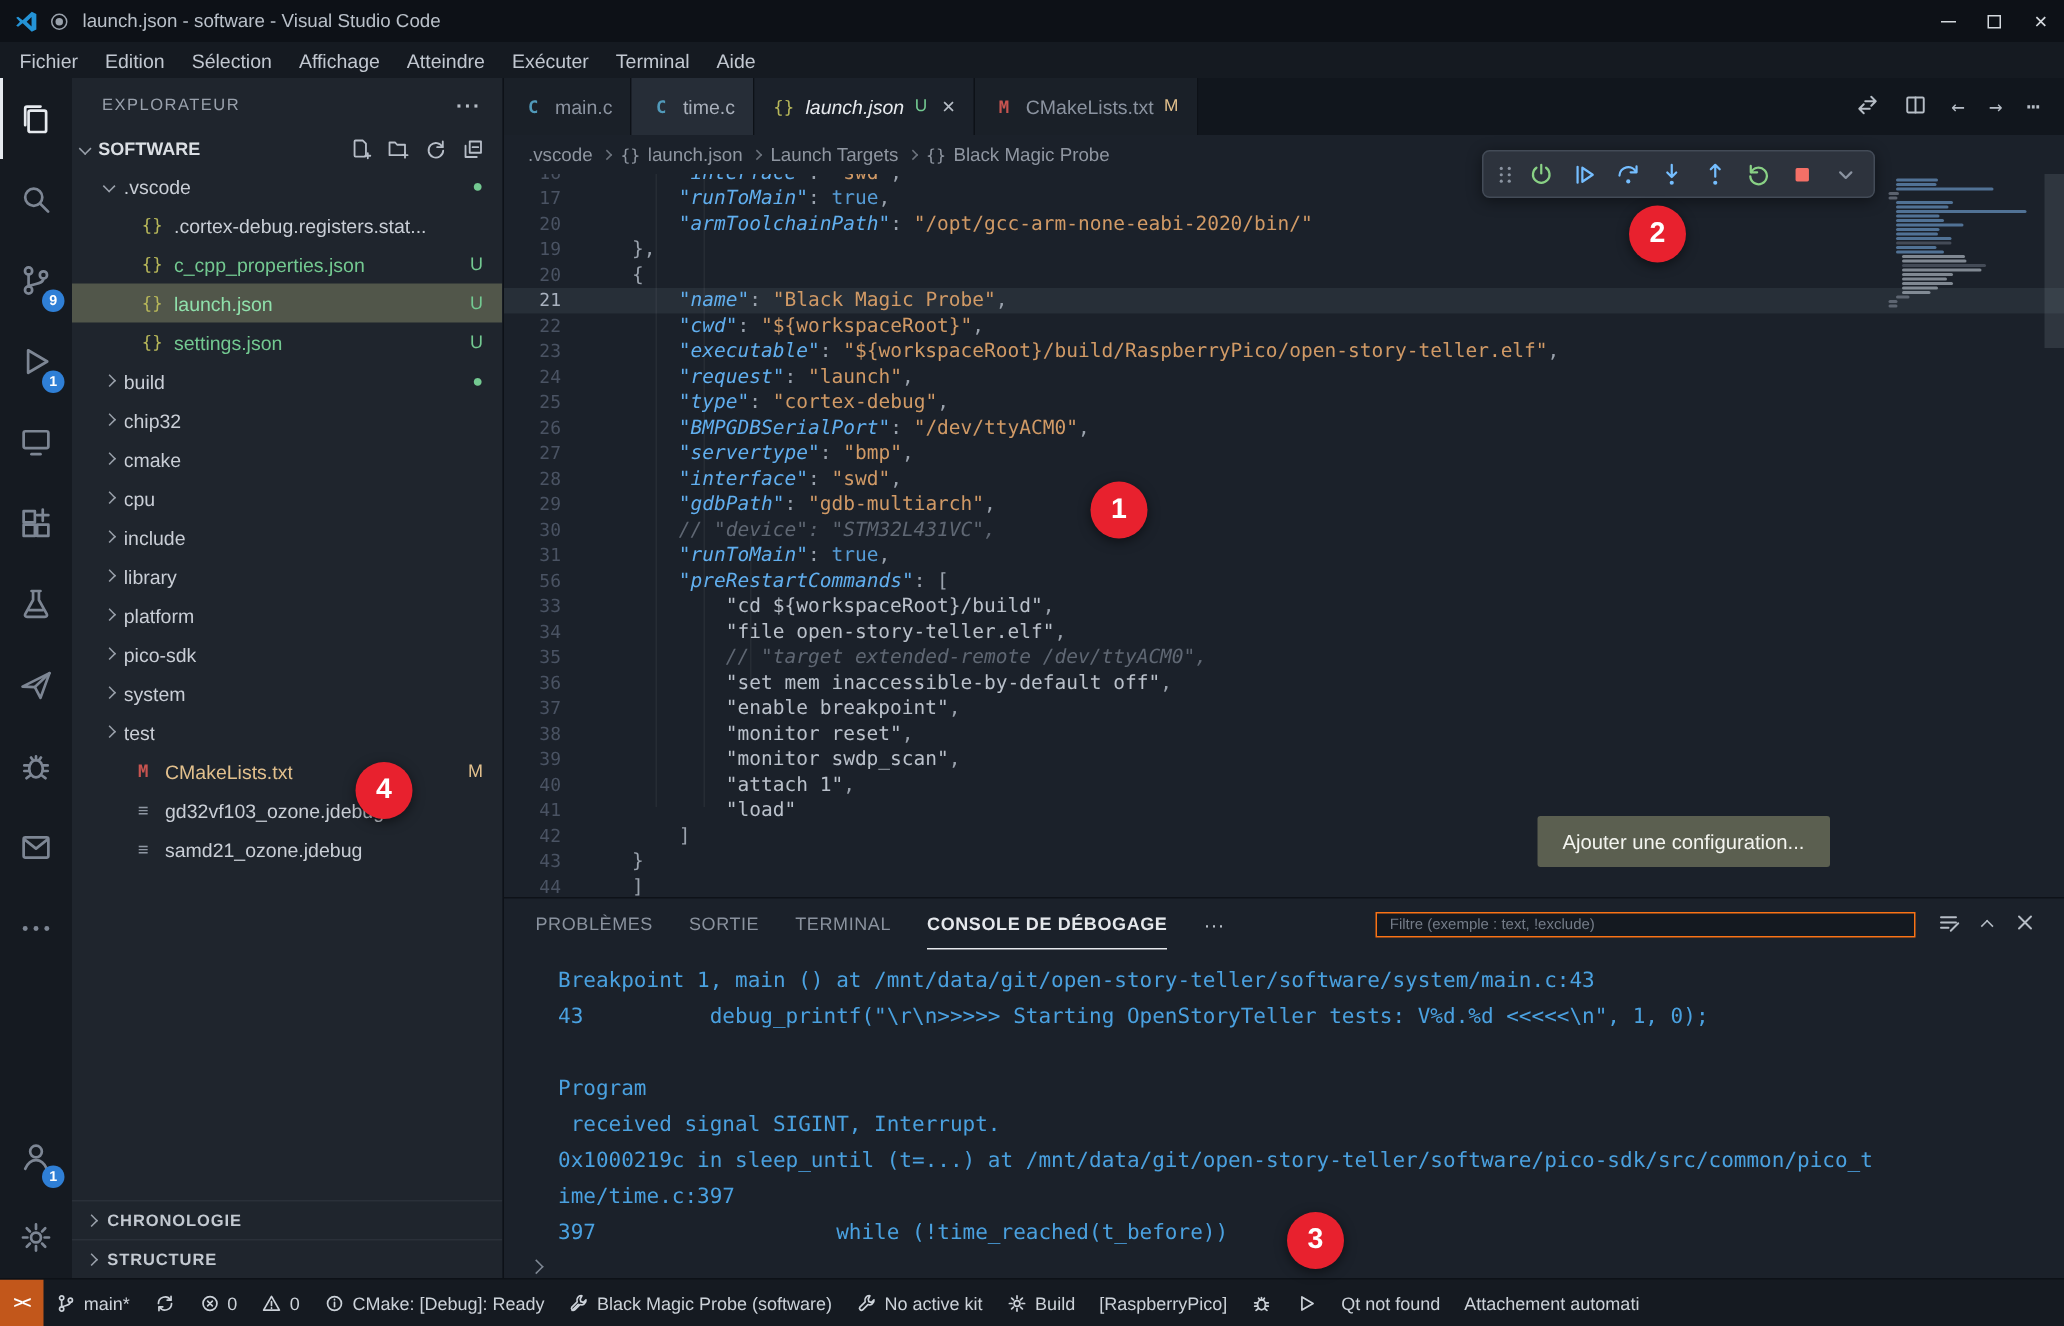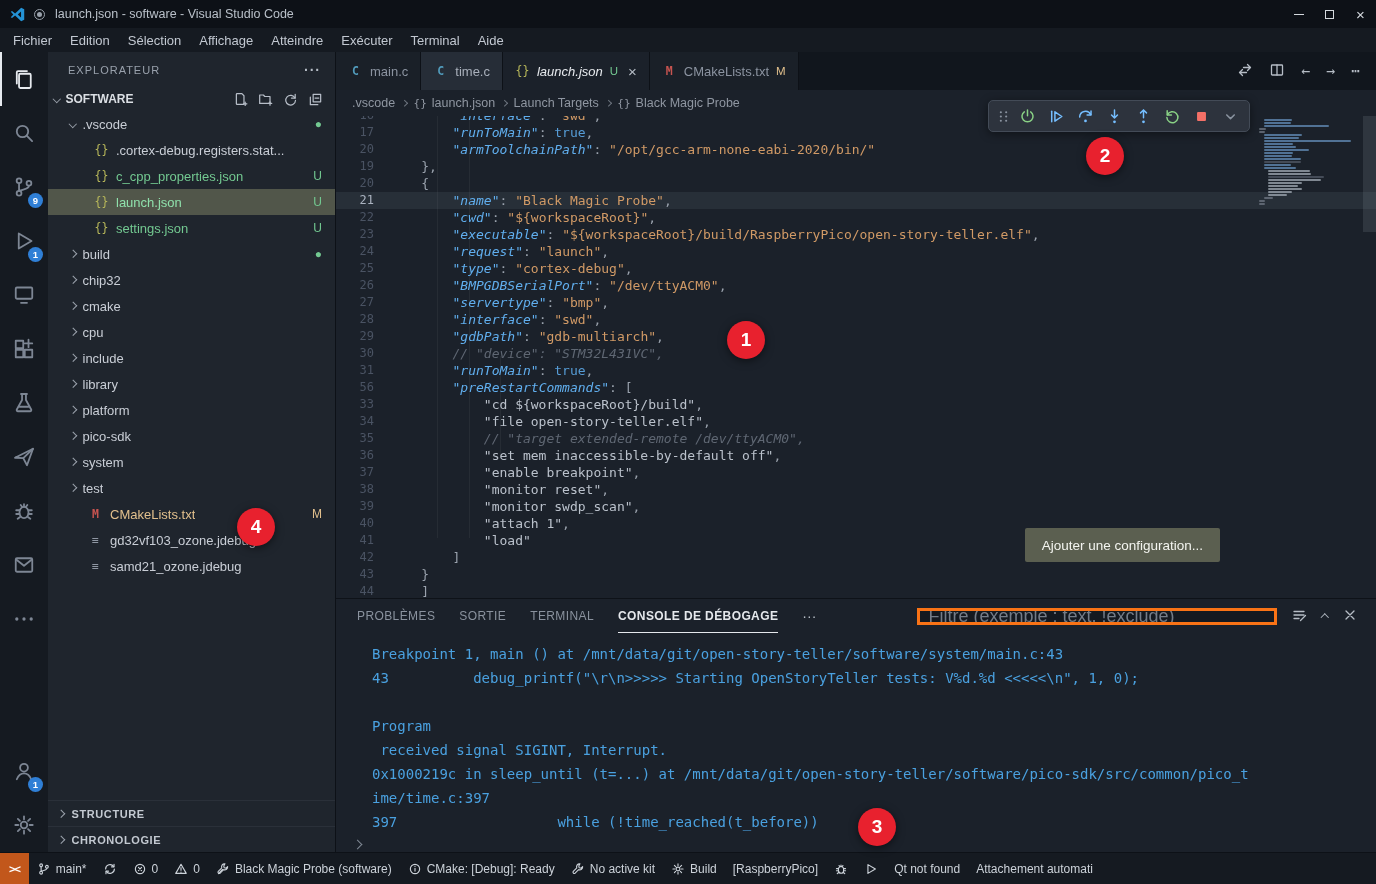--- a/index.html
+++ b/index.html
@@ -119,33 +119,33 @@
   .vscroll { position:absolute; top:0; right:0; width:13px; height:116px; background:rgba(140,150,160,.18); cursor:pointer; }
 
   .dbg-toolbar { position:absolute; top:48px; left:652px; height:32px; z-index:6;
     background:#2d333d; border:1px solid #434b57; border-radius:5px; display:flex; align-items:center;
     padding:0 5px; gap:2px; box-shadow:0 2px 10px rgba(0,0,0,.45); }
   .dbg-btn { width:27px; height:26px; display:flex; align-items:center; justify-content:center; cursor:pointer; }
   .dbg-btn svg { width:17px; height:17px; stroke-width:1.4; }
   .dbg-grip { cursor:grab; width:18px; }
   .c-green { color:#89d185; } .c-blue { color:#75beff; } .c-red { color:#f47067; } .c-gray { color:#8a93a0; }
 
-  .add-config { position:absolute; right:156px; bottom:36px; height:34px; z-index:6;
+  .add-config { position:absolute; right:156px; bottom:20px; height:34px; z-index:6;
     background:#5b5f50; color:#f3f4ef; font-size:13.5px; display:flex; align-items:center;
     padding:0 17px; border-radius:2px; cursor:pointer; }
 
   
   .panel { flex:0 0 254px; display:flex; flex-direction:column; border-top:1px solid #0e1218; background:#1b212a; }
   .panel-head { flex:0 0 34px; display:flex; align-items:center; padding:0 12px 0 21px; }
   .ptab { font-size:12px; letter-spacing:.4px; color:#8a929e; margin-right:24px; height:100%;
     display:flex; align-items:center; border-bottom:1px solid transparent; cursor:pointer; white-space:nowrap; }
   .ptab.active { color:#e5e8ec; border-bottom-color:#e5e8ec;font-weight:bold; }
   .ptab-more { color:#b6bdc6; margin-right:20px; font-size:14px; cursor:pointer; }
-  .pfilter { margin-left:auto; width:360px; height:17px; background:#141920; border:3px solid #f97316;
-    color:#c6ccd4; font-size:18px; padding:0 9px; outline:none; font-family:"Liberation Sans",sans-serif; }
+  .pfilter { margin-left:auto; width:360px; height:17px; background:#141920; border:1px solid #f97316;
+    color:#c6ccd4; font-size:10px; padding:0 9px; outline:none; font-family:"Liberation Sans",sans-serif; }
   .pfilter::placeholder { color:#747c88; }
   .panel-icons { display:flex; align-items:center; gap:15px; padding:0 6px 0 14px; color:#b6bdc6; }
   .panel-icons svg { width:16px; height:16px; }
   .panel-icons .chev { border-color:#b6bdc6; }
   .console { flex:1; overflow:hidden; padding:9px 0 0 36px; font-family:"DejaVu Sans Mono",monospace;
     font-size:14px; line-height:24px; color:#4aa1e0; }
   .console-line { white-space:pre; min-height:24px; }
   .console-prompt { width:7px; height:7px; border-right:1.7px solid #7f8894; border-bottom:1.7px solid #7f8894;
     transform:rotate(-45deg); margin:7px 0 0 -18px; }
 
@@ -399,25 +399,25 @@
             <span class="label">gd32vf103_ozone.jdebug</span>
           </div>
           <div class="row" style="padding-left: 40px;">
             <span class="fi fi-filelines">≡</span>
             <span class="label">samd21_ozone.jdebug</span>
           </div>
         </div>
       <div class="sb-bottom">
           <div class="sb-bsec">
             <span class="chev"></span>
+            <span>CHRONOLOGIE</span>
+          </div>
+          <div class="sb-bsec">
+            <span class="chev"></span>
             <span>STRUCTURE</span>
-          </div>
-          <div class="sb-bsec">
-            <span class="chev"></span>
-            <span>CHRONOLOGIE</span>
           </div>
         </div>
     </div>
 
     <div class="editor-area">
       <div class="tabbar">
         <div id="tabs" style="display:flex;">
             <div class="tab">
               <span class="fi fi-c">C</span>
               <span class="tab-label">main.c</span>
@@ -679,34 +679,34 @@
           <svg viewBox="0 0 16 16">
             <path d="M8 2.6l6 10.4H2z"></path>
             <path d="M8 6.5v3M8 11.4v.2"></path>
           </svg>
         </span>
         <span>0</span>
       </div>
       <div class="sb-item">
         <span style="display: flex;">
           <svg viewBox="0 0 16 16">
+            <circle cx="8" cy="8" r="5.3"></circle>
+            <path d="M8 7.2v3.2M8 4.9v.2"></path>
+          </svg>
+        </span>
+        <span>CMake: [Debug]: Ready</span>
+      </div>
+      <div class="sb-item">
+        <span style="display: flex;">
+          <svg viewBox="0 0 16 16">
             <path d="M2.8 13.2l4.6-4.6"></path>
             <path d="M10.2 2.1a3.4 3.4 0 0 0-3.6 4.6l-4 4a1.5 1.5 0 0 0 2.1 2.1l4-4a3.4 3.4 0 0 0 4.6-3.6L11.4 7.1l-2-.5-.5-2z"></path>
           </svg>
         </span>
         <span>Black Magic Probe (software)</span>
-      </div>
-      <div class="sb-item">
-        <span style="display: flex;">
-          <svg viewBox="0 0 16 16">
-            <circle cx="8" cy="8" r="5.3"></circle>
-            <path d="M8 7.2v3.2M8 4.9v.2"></path>
-          </svg>
-        </span>
-        <span>CMake: [Debug]: Ready</span>
       </div>
       <div class="sb-item">
         <span style="display: flex;">
           <svg viewBox="0 0 16 16">
             <path d="M10.2 2.1a3.4 3.4 0 0 0-3.6 4.6l-4 4a1.5 1.5 0 0 0 2.1 2.1l4-4a3.4 3.4 0 0 0 4.6-3.6L11.4 7.1l-2-.5-.5-2z"></path>
           </svg>
         </span>
         <span>No active kit</span>
       </div>
       <div class="sb-item">

